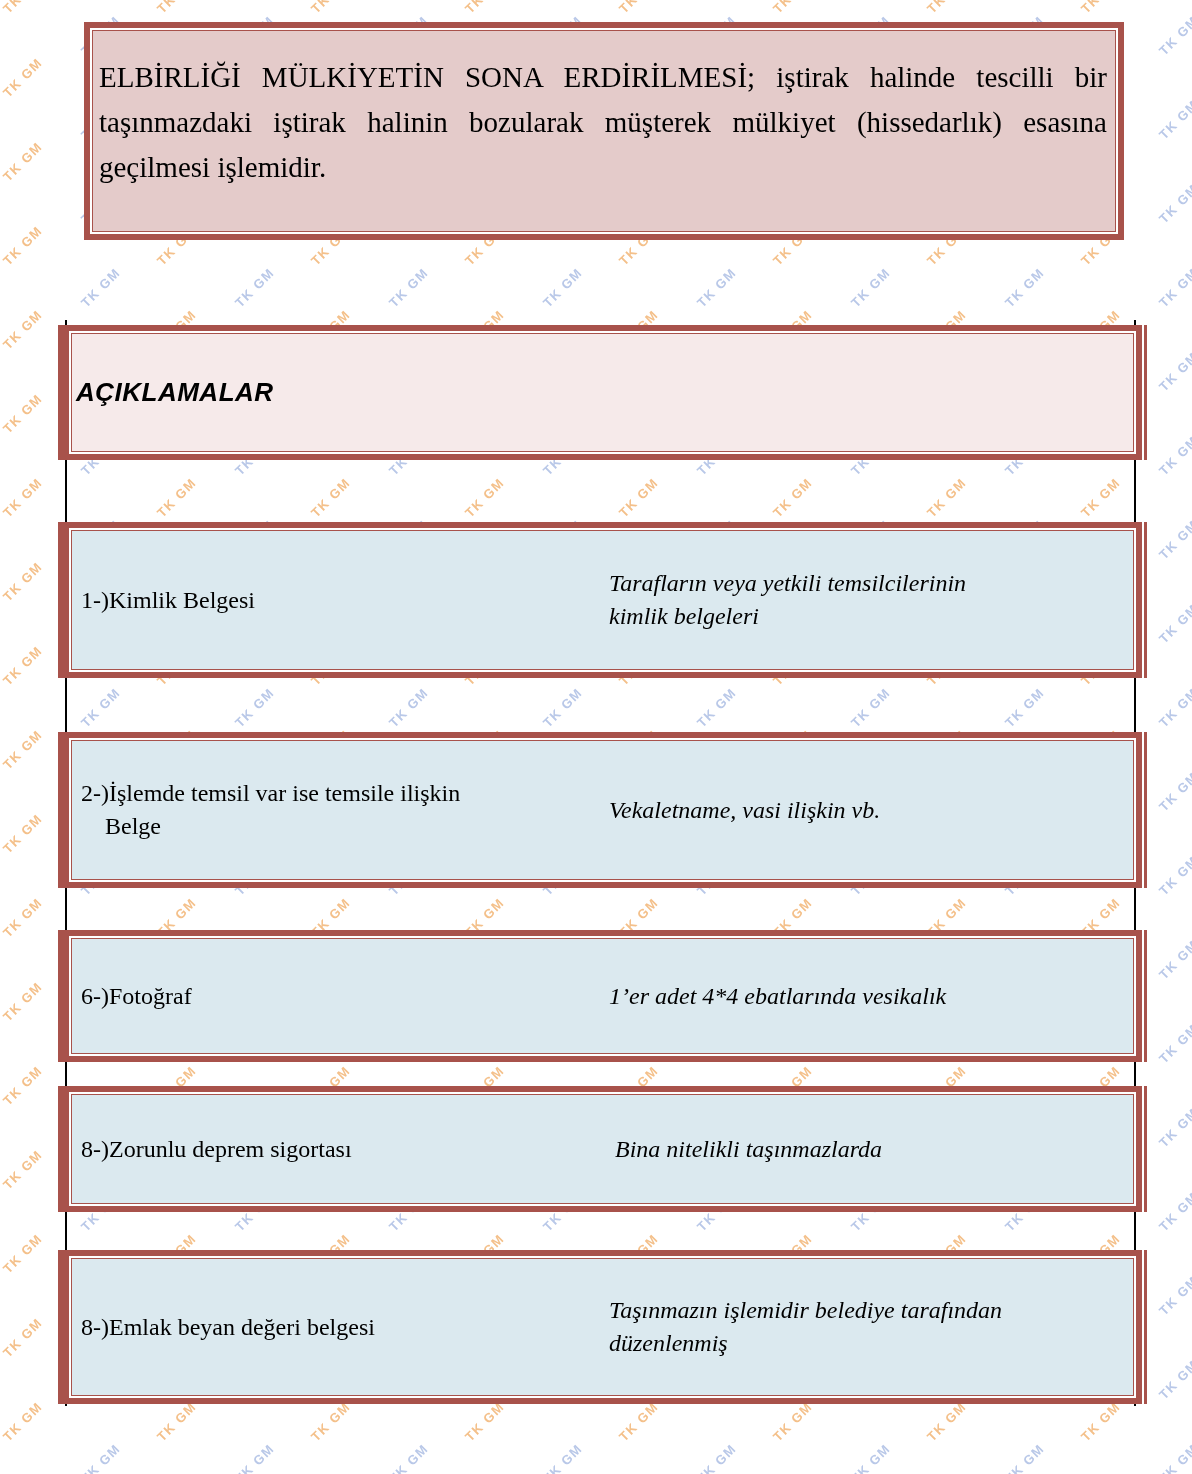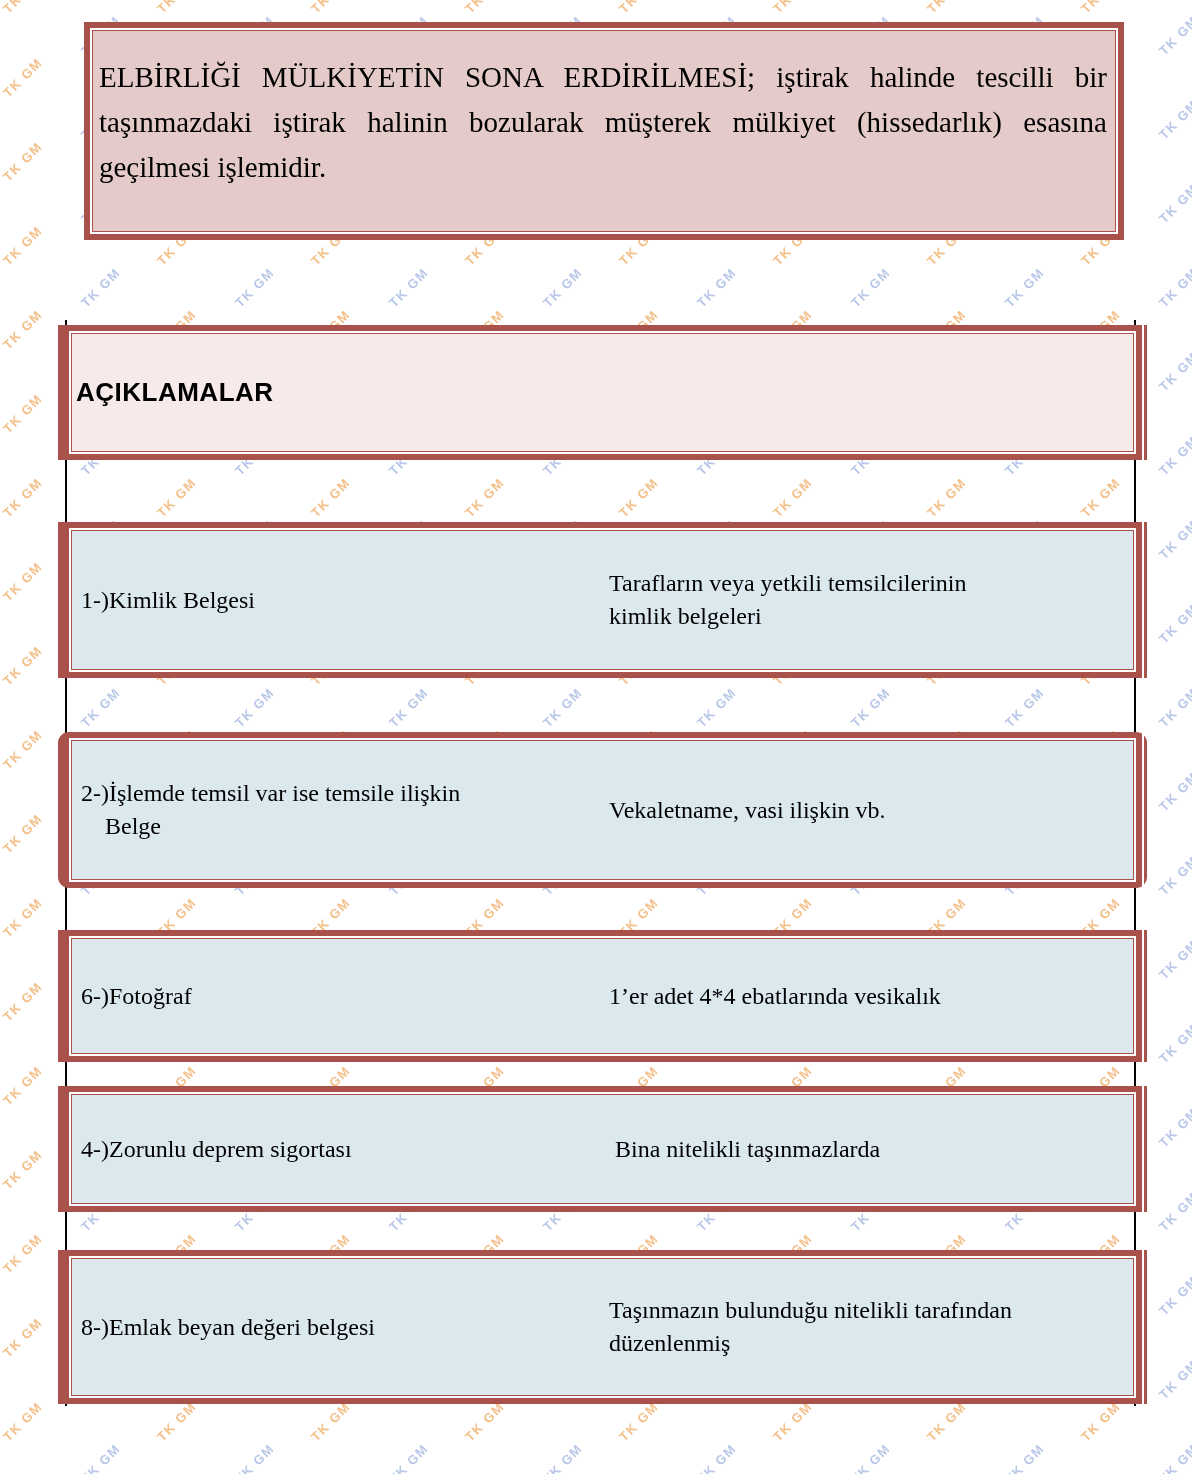--- a/index.html
+++ b/index.html
@@ -93,20 +93,21 @@
     box-sizing:border-box;
     width:533px;
     padding-left:9px;
     white-space:pre-wrap;
   }
   .col-right{
     box-sizing:border-box;
     flex:1;
     padding:0 6px 0 4px;
     white-space:pre-wrap;
+    font-style:italic;
   }
 </style>
 </head>
 <body>
 
 <div class="page">
 
   <div id="wm-layer">
       <span class="wm" style="left: -2px; top: -14px; color: rgb(244, 192, 138);">TK GM</span>
       <span class="wm" style="left: 152px; top: -14px; color: rgb(244, 192, 138);">TK GM</span>
@@ -413,43 +414,43 @@
   </div>
 
   <div class="redbox trow" style="top:522px;height:156px;">
     <div class="inner row-inner">
       <div class="col-left">1-)Kimlik Belgesi</div>
       <div class="col-right">Tarafların veya yetkili temsilcilerinin
 kimlik belgeleri</div>
     </div>
   </div>
 
-  <div class="redbox trow" style="top:732px;height:156px;border-radius:11px;">
+  <div class="redbox trow" style="top:732px;height:156px;">
     <div class="inner row-inner">
       <div class="col-left">2-)İşlemde temsil var ise temsile ilişkin
     Belge</div>
       <div class="col-right">Vekaletname, vasi ilişkin vb.</div>
     </div>
   </div>
 
   <div class="redbox trow" style="top:930px;height:132px;">
     <div class="inner row-inner">
       <div class="col-left">6-)Fotoğraf</div>
       <div class="col-right">1’er adet 4*4 ebatlarında vesikalık</div>
     </div>
   </div>
 
   <div class="redbox trow" style="top:1086px;height:126px;">
     <div class="inner row-inner">
-      <div class="col-left">4-)Zorunlu deprem sigortası</div>
+      <div class="col-left">8-)Zorunlu deprem sigortası</div>
       <div class="col-right"> Bina nitelikli taşınmazlarda</div>
     </div>
   </div>
 
   <div class="redbox trow" style="top:1250px;height:154px;">
     <div class="inner row-inner">
       <div class="col-left">8-)Emlak beyan değeri belgesi</div>
-      <div class="col-right">Taşınmazın bulunduğu nitelikli tarafından
+      <div class="col-right">Taşınmazın işlemidir belediye tarafından
 düzenlenmiş</div>
     </div>
   </div>
 
 </div>
 
 </body></html>

